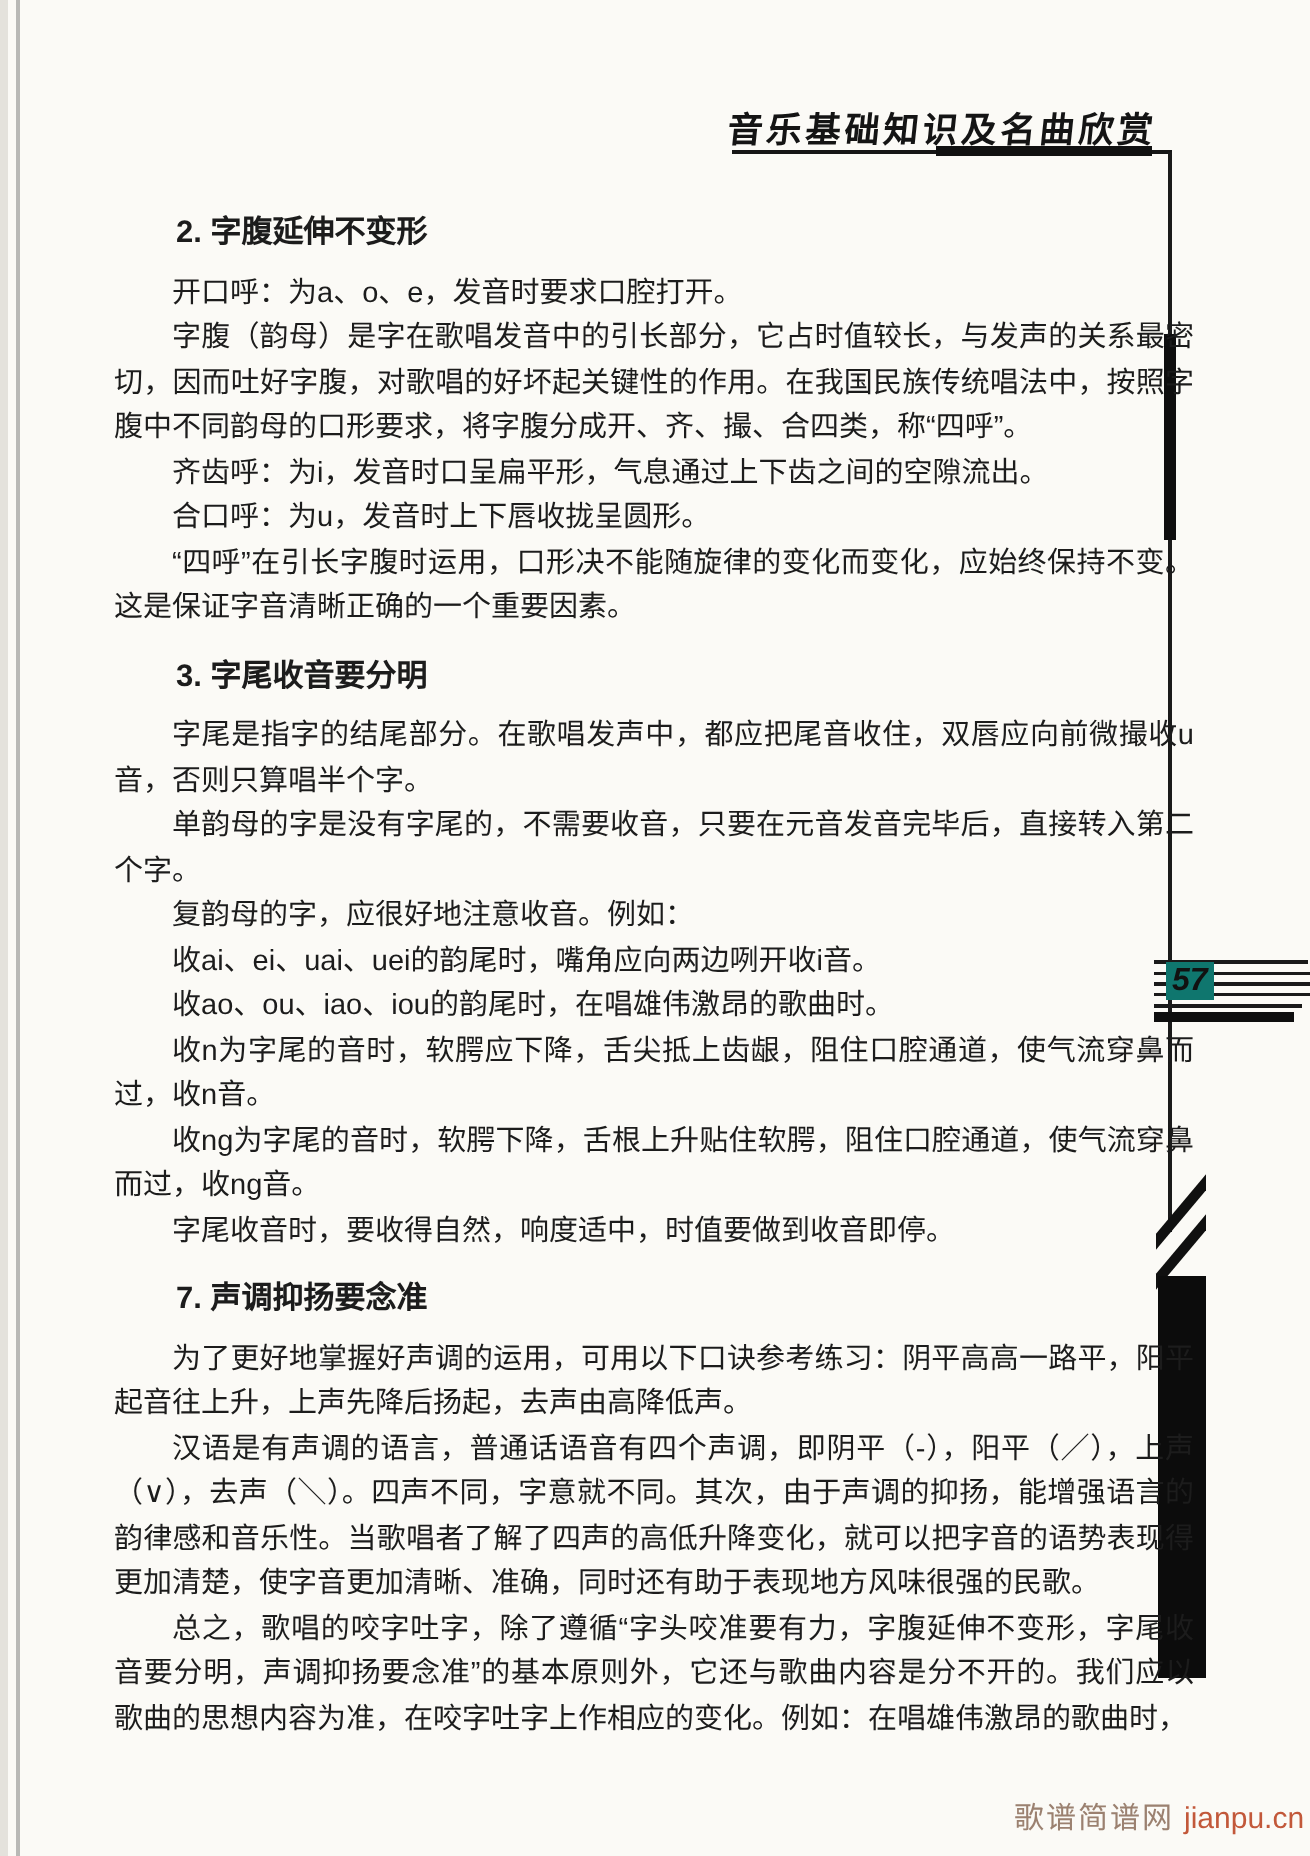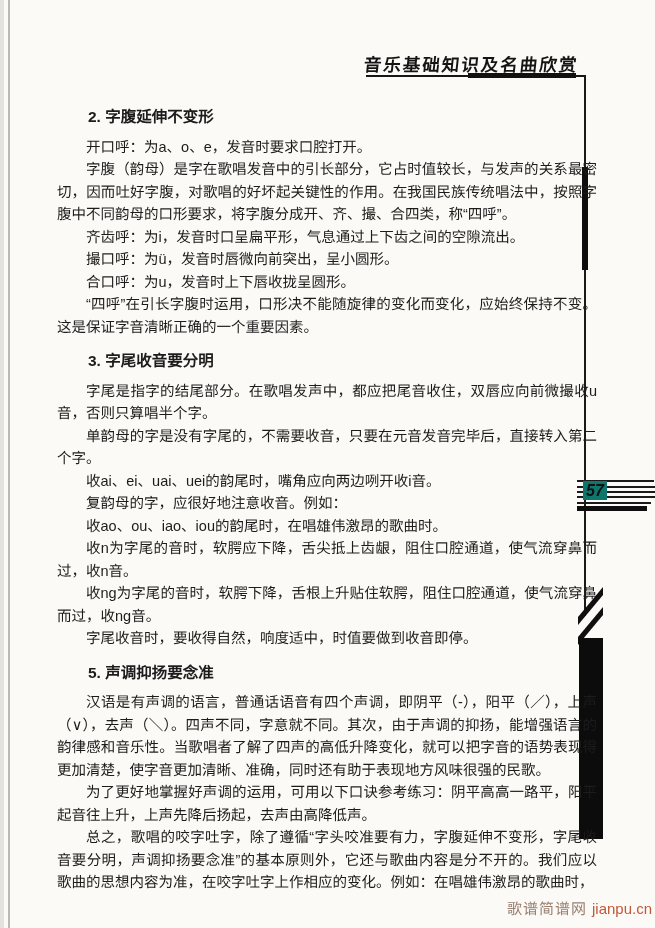--- a/index.html
+++ b/index.html
@@ -86,41 +86,40 @@
   <div class="slash slash2"></div>
   <div class="black-bar"></div>
 
   <main class="content">
 
     <section class="sec">
       <div class="sec-heading">2. 字腹延伸不变形</div>
       <p class="para">开口呼：为a、o、e，发音时要求口腔打开。</p>
       <p class="para">字腹（韵母）是字在歌唱发音中的引长部分，它占时值较长，与发声的关系最密切，因而吐好字腹，对歌唱的好坏起关键性的作用。在我国民族传统唱法中，按照字腹中不同韵母的口形要求，将字腹分成开、齐、撮、合四类，称“四呼”。</p>
       <p class="para">齐齿呼：为i，发音时口呈扁平形，气息通过上下齿之间的空隙流出。</p>
-      <p class="para">撮口呼：为ü，发音时唇微向前突出，呈小圆形。</p>
       <p class="para">合口呼：为u，发音时上下唇收拢呈圆形。</p>
       <p class="para">“四呼”在引长字腹时运用，口形决不能随旋律的变化而变化，应始终保持不变。这是保证字音清晰正确的一个重要因素。</p>
     </section>
 
     <section class="sec">
       <div class="sec-heading">3. 字尾收音要分明</div>
       <p class="para">字尾是指字的结尾部分。在歌唱发声中，都应把尾音收住，双唇应向前微撮收u音，否则只算唱半个字。</p>
       <p class="para">单韵母的字是没有字尾的，不需要收音，只要在元音发音完毕后，直接转入第二个字。</p>
+      <p class="para">复韵母的字，应很好地注意收音。例如：</p>
       <p class="para">收ai、ei、uai、uei的韵尾时，嘴角应向两边咧开收i音。</p>
-      <p class="para">复韵母的字，应很好地注意收音。例如：</p>
       <p class="para">收ao、ou、iao、iou的韵尾时，在唱雄伟激昂的歌曲时。</p>
       <p class="para">收n为字尾的音时，软腭应下降，舌尖抵上齿龈，阻住口腔通道，使气流穿鼻而过，收n音。</p>
       <p class="para">收ng为字尾的音时，软腭下降，舌根上升贴住软腭，阻住口腔通道，使气流穿鼻而过，收ng音。</p>
       <p class="para">字尾收音时，要收得自然，响度适中，时值要做到收音即停。</p>
     </section>
 
     <section class="sec">
-      <div class="sec-heading">5. 声调抑扬要念准</div>
+      <div class="sec-heading">7. 声调抑扬要念准</div>
+      <p class="para">为了更好地掌握好声调的运用，可用以下口诀参考练习：阴平高高一路平，阳平起音往上升，上声先降后扬起，去声由高降低声。</p>
       <p class="para">汉语是有声调的语言，普通话语音有四个声调，即阴平（-），阳平（／），上声（∨），去声（＼）。四声不同，字意就不同。其次，由于声调的抑扬，能增强语言的韵律感和音乐性。当歌唱者了解了四声的高低升降变化，就可以把字音的语势表现得更加清楚，使字音更加清晰、准确，同时还有助于表现地方风味很强的民歌。</p>
-      <p class="para">为了更好地掌握好声调的运用，可用以下口诀参考练习：阴平高高一路平，阳平起音往上升，上声先降后扬起，去声由高降低声。</p>
       <p class="para">总之，歌唱的咬字吐字，除了遵循“字头咬准要有力，字腹延伸不变形，字尾收音要分明，声调抑扬要念准”的基本原则外，它还与歌曲内容是分不开的。我们应以歌曲的思想内容为准，在咬字吐字上作相应的变化。例如：在唱雄伟激昂的歌曲时，</p>
     </section>
 
   </main>
 
   <div class="watermark">
     <span class="wm-name">歌谱简谱网</span><span class="wm-url">jianpu.cn</span>
   </div>
 
 </div>

